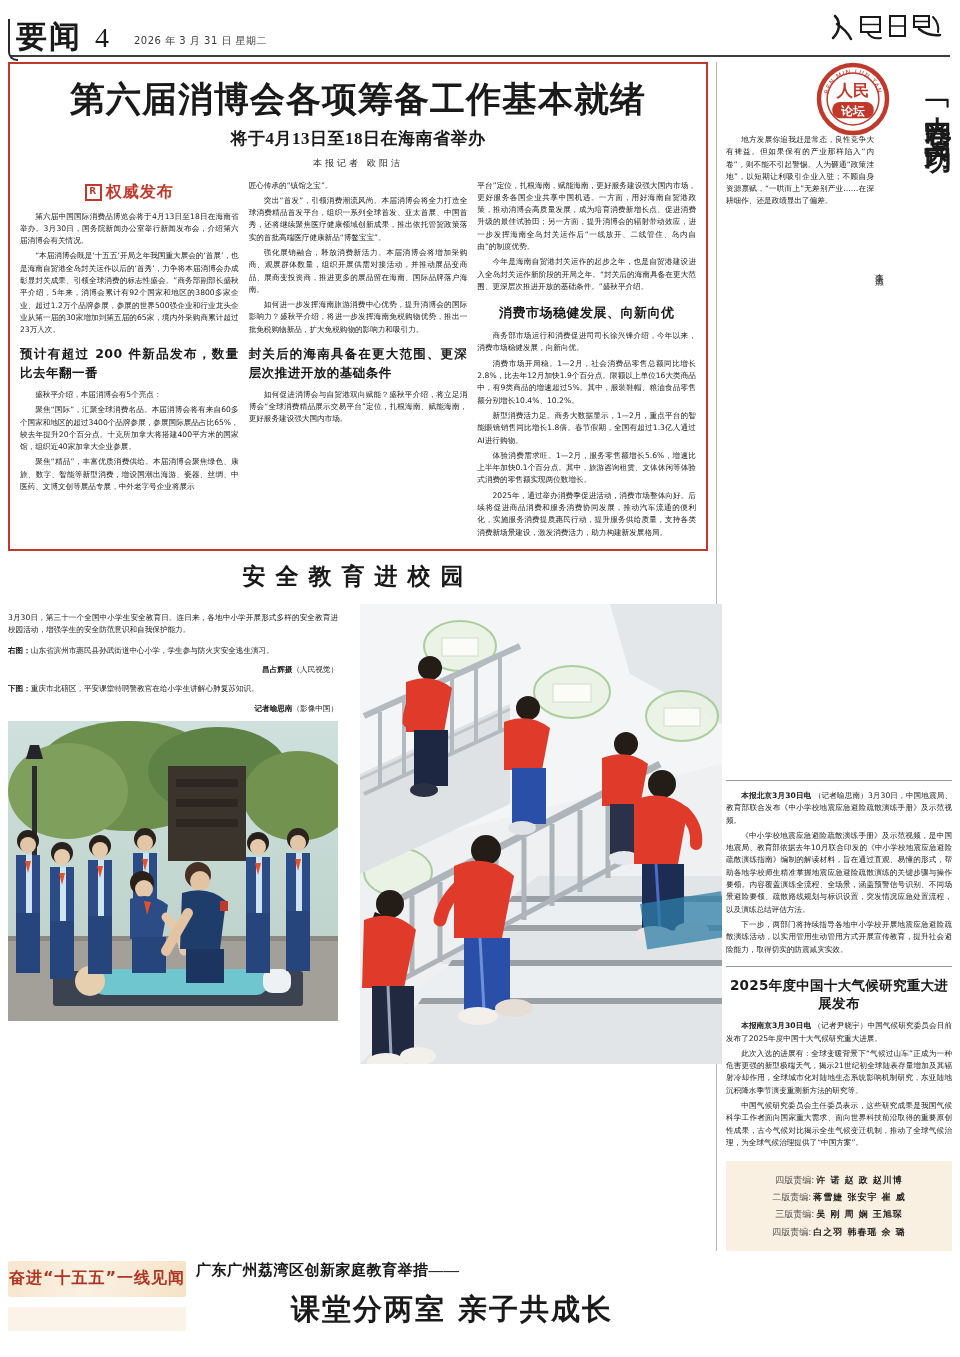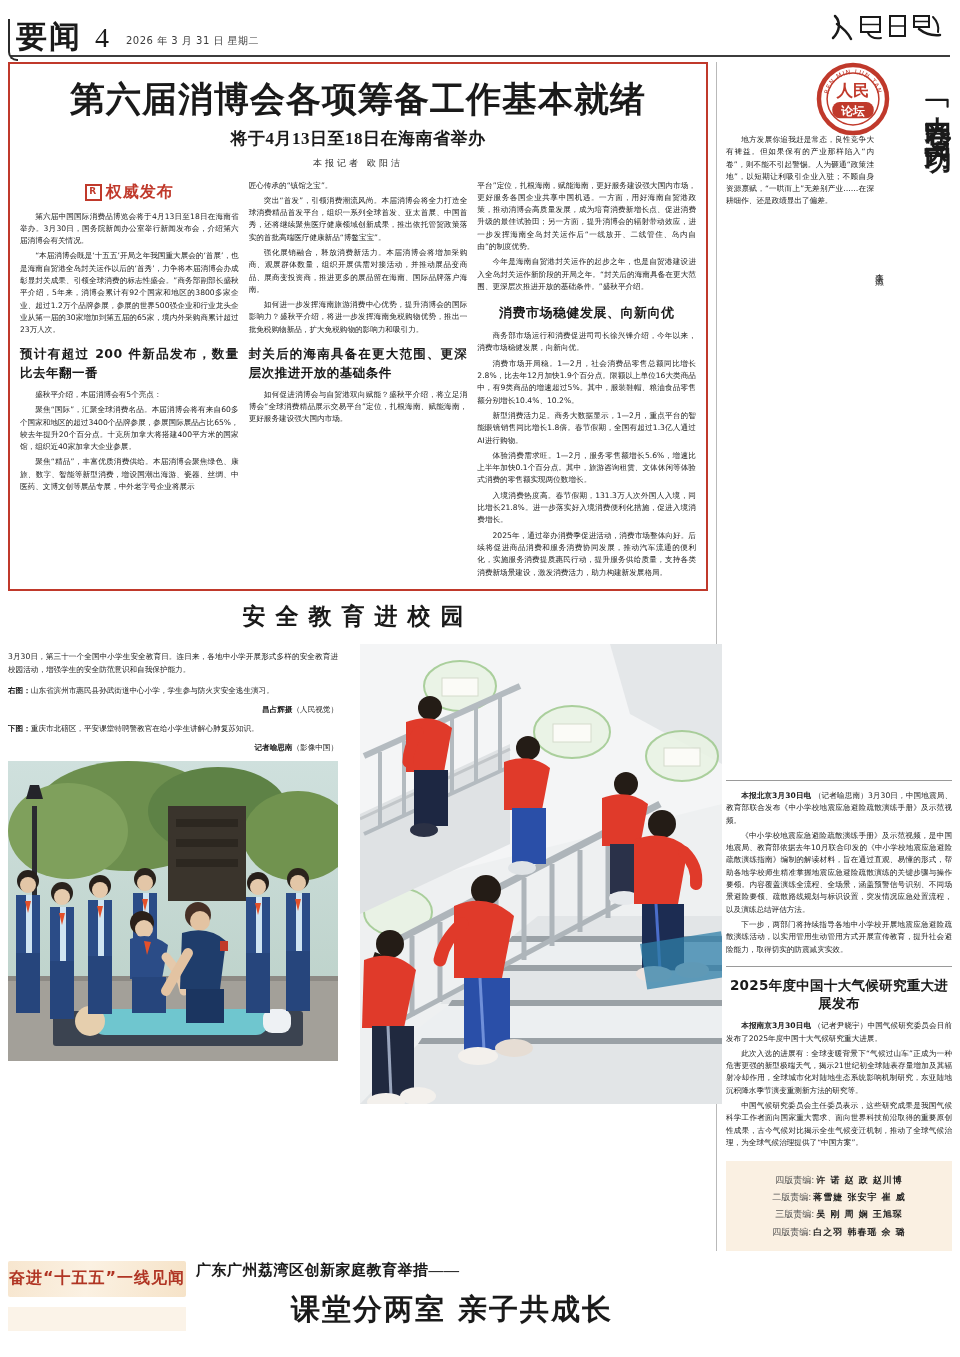--- a/index.html
+++ b/index.html
@@ -11,21 +11,21 @@
     overflow:hidden;
   }
   .page{position:relative;width:960px;height:1184px;box-sizing:border-box;padding:0 8px;}
 
   
   .masthead{position:relative;height:52px;display:flex;align-items:flex-end;}
   .mh-left{display:flex;align-items:baseline;gap:9px;padding-left:8px;position:relative;}
   .mh-bracket{position:absolute;left:0;top:-2px;width:8px;height:40px;border-left:2px solid #2b2b2b;border-bottom:2px solid #2b2b2b;border-bottom-left-radius:9px;}
   .mh-section{font-size:31px;font-weight:700;letter-spacing:2px;font-family:"DejaVu Sans","Liberation Sans",sans-serif;line-height:1;}
   .mh-page{font-size:28px;font-weight:400;font-family:"Liberation Serif","DejaVu Serif",serif;line-height:1;margin-left:4px;}
-  .mh-date{font-size:10px;color:#3a3a3a;margin-left:8px;letter-spacing:.5px;position:relative;top:-3px;}
+  .mh-date{font-size:10px;color:#3a3a3a;margin-left:16px;letter-spacing:.5px;position:relative;top:-3px;}
   .mh-logo{position:absolute;right:6px;bottom:5px;width:120px;height:40px;}
   .mh-logo svg{width:100%;height:100%;}
   .mh-rule{height:2px;background:#3c3c3c;margin:3px 2px 0 2px;}
 
   
   .cols{display:flex;gap:0;margin-top:5px;}
   .colmain{width:700px;}
   .colside{width:244px;border-left:1px solid #b9b9b9;padding-left:9px;margin-left:8px;}
 
   
@@ -161,21 +161,20 @@
 
           <div class="lead-col">
             <p class="t noind">平台”定位，扎根海南，赋能海南，更好服务建设强大国内市场，更好服务各国企业共享中国机遇。一方面，用好海南自贸港政策，推动消博会高质量发展，成为培育消费新增长点、促进消费升级的最佳试验田；另一方面，提升消博会的辐射带动效应，进一步发挥海南全岛封关运作后“一线放开、二线管住、岛内自由”的制度优势。</p>
             <p class="t">今年是海南自贸港封关运作的起步之年，也是自贸港建设进入全岛封关运作新阶段的开局之年。“封关后的海南具备在更大范围、更深层次推进开放的基础条件。”盛秋平介绍。</p>
             <div style="height:6px"></div>
             <div class="sidecolhead">消费市场稳健发展、向新向优</div>
             <p class="t">商务部市场运行和消费促进司司长徐兴锋介绍，今年以来，消费市场稳健发展，向新向优。</p>
             <p class="t">消费市场开局稳。1—2月，社会消费品零售总额同比增长2.8%，比去年12月加快1.9个百分点。限额以上单位16大类商品中，有9类商品的增速超过5%。其中，服装鞋帽、粮油食品零售额分别增长10.4%、10.2%。</p>
             <p class="t">新型消费活力足。商务大数据显示，1—2月，重点平台的智能眼镜销售同比增长1.8倍。春节假期，全国有超过1.3亿人通过AI进行购物。</p>
             <p class="t">体验消费需求旺。1—2月，服务零售额增长5.6%，增速比上半年加快0.1个百分点。其中，旅游咨询租赁、文体休闲等体验式消费的零售额实现两位数增长。</p>
-            <p class="t">入境消费热度高。春节假期，131.3万人次外国人入境，同比增长21.8%。进一步落实好入境消费便利化措施，促进入境消费增长。</p>
             <p class="t">2025年，通过举办消费季促进活动，消费市场整体向好。后续将促进商品消费和服务消费协同发展，推动汽车流通的便利化，实施服务消费提质惠民行动，提升服务供给质量，支持各类消费新场景建设，激发消费活力，助力构建新发展格局。</p>
           </div>
 
         </div>
       </div>
 
       <div class="feature">
         <div class="feat-title">安全教育进校园</div>
 
         <div style="display:flex;gap:22px;">

